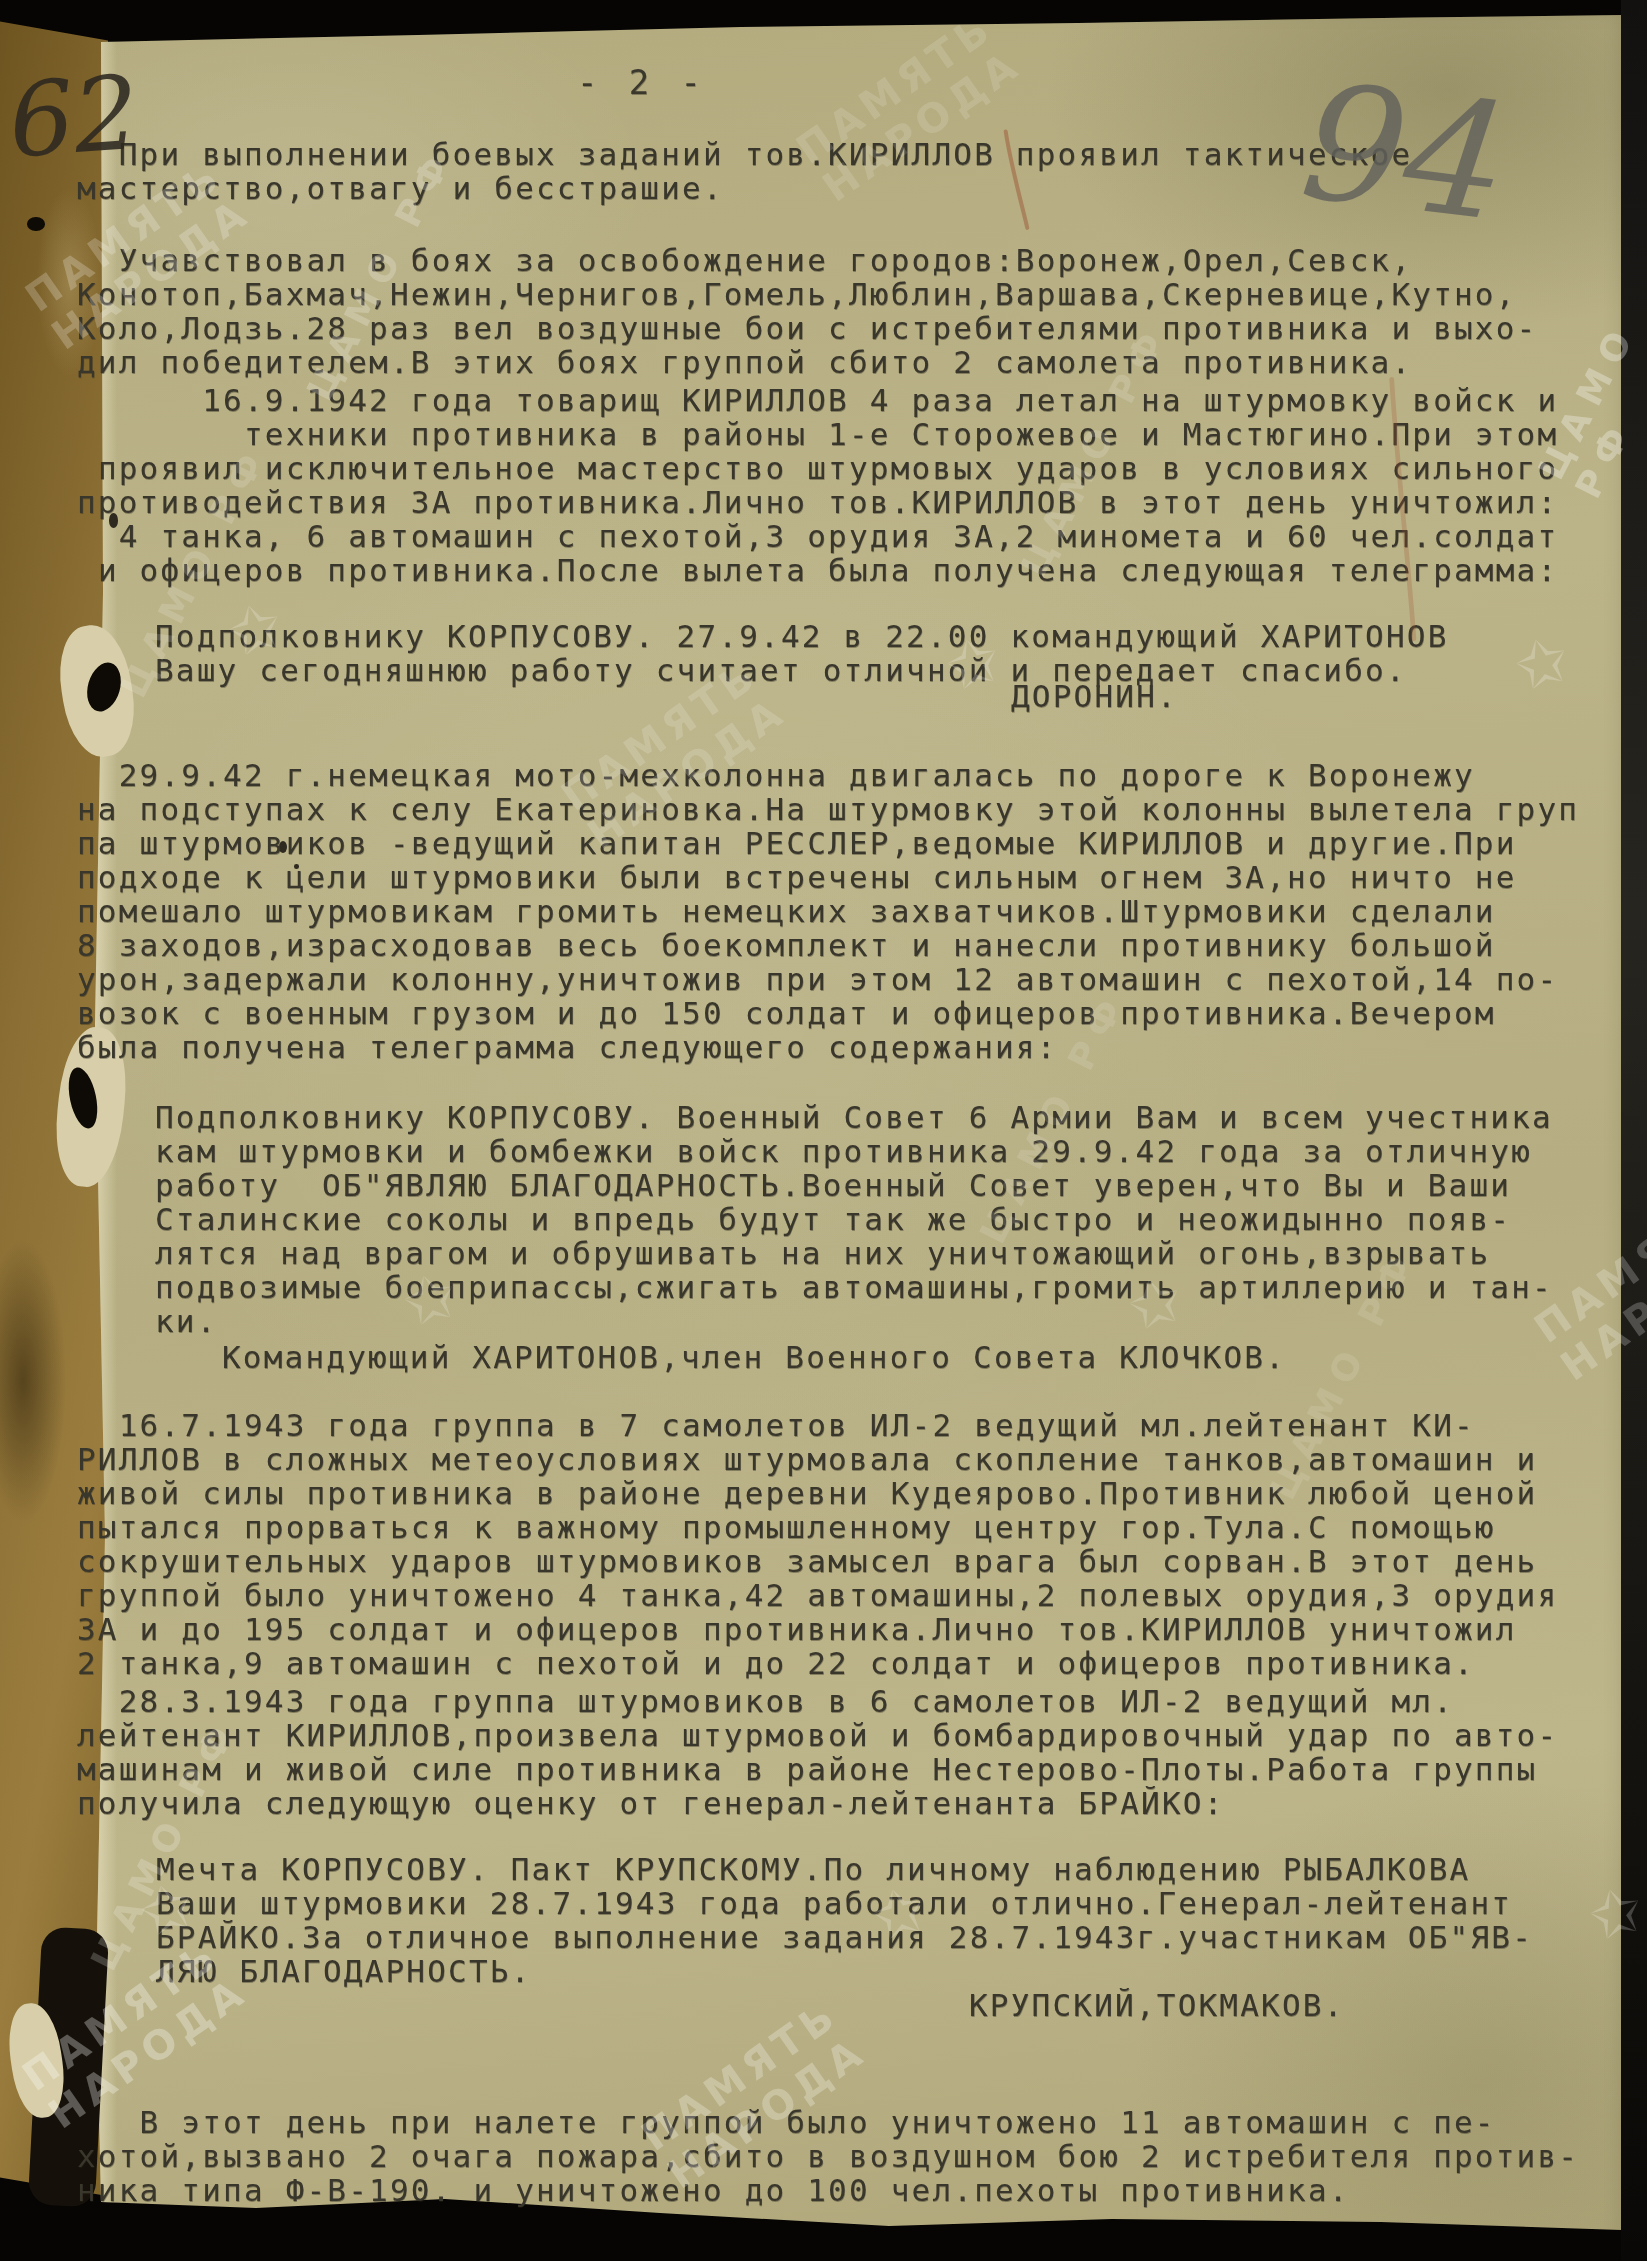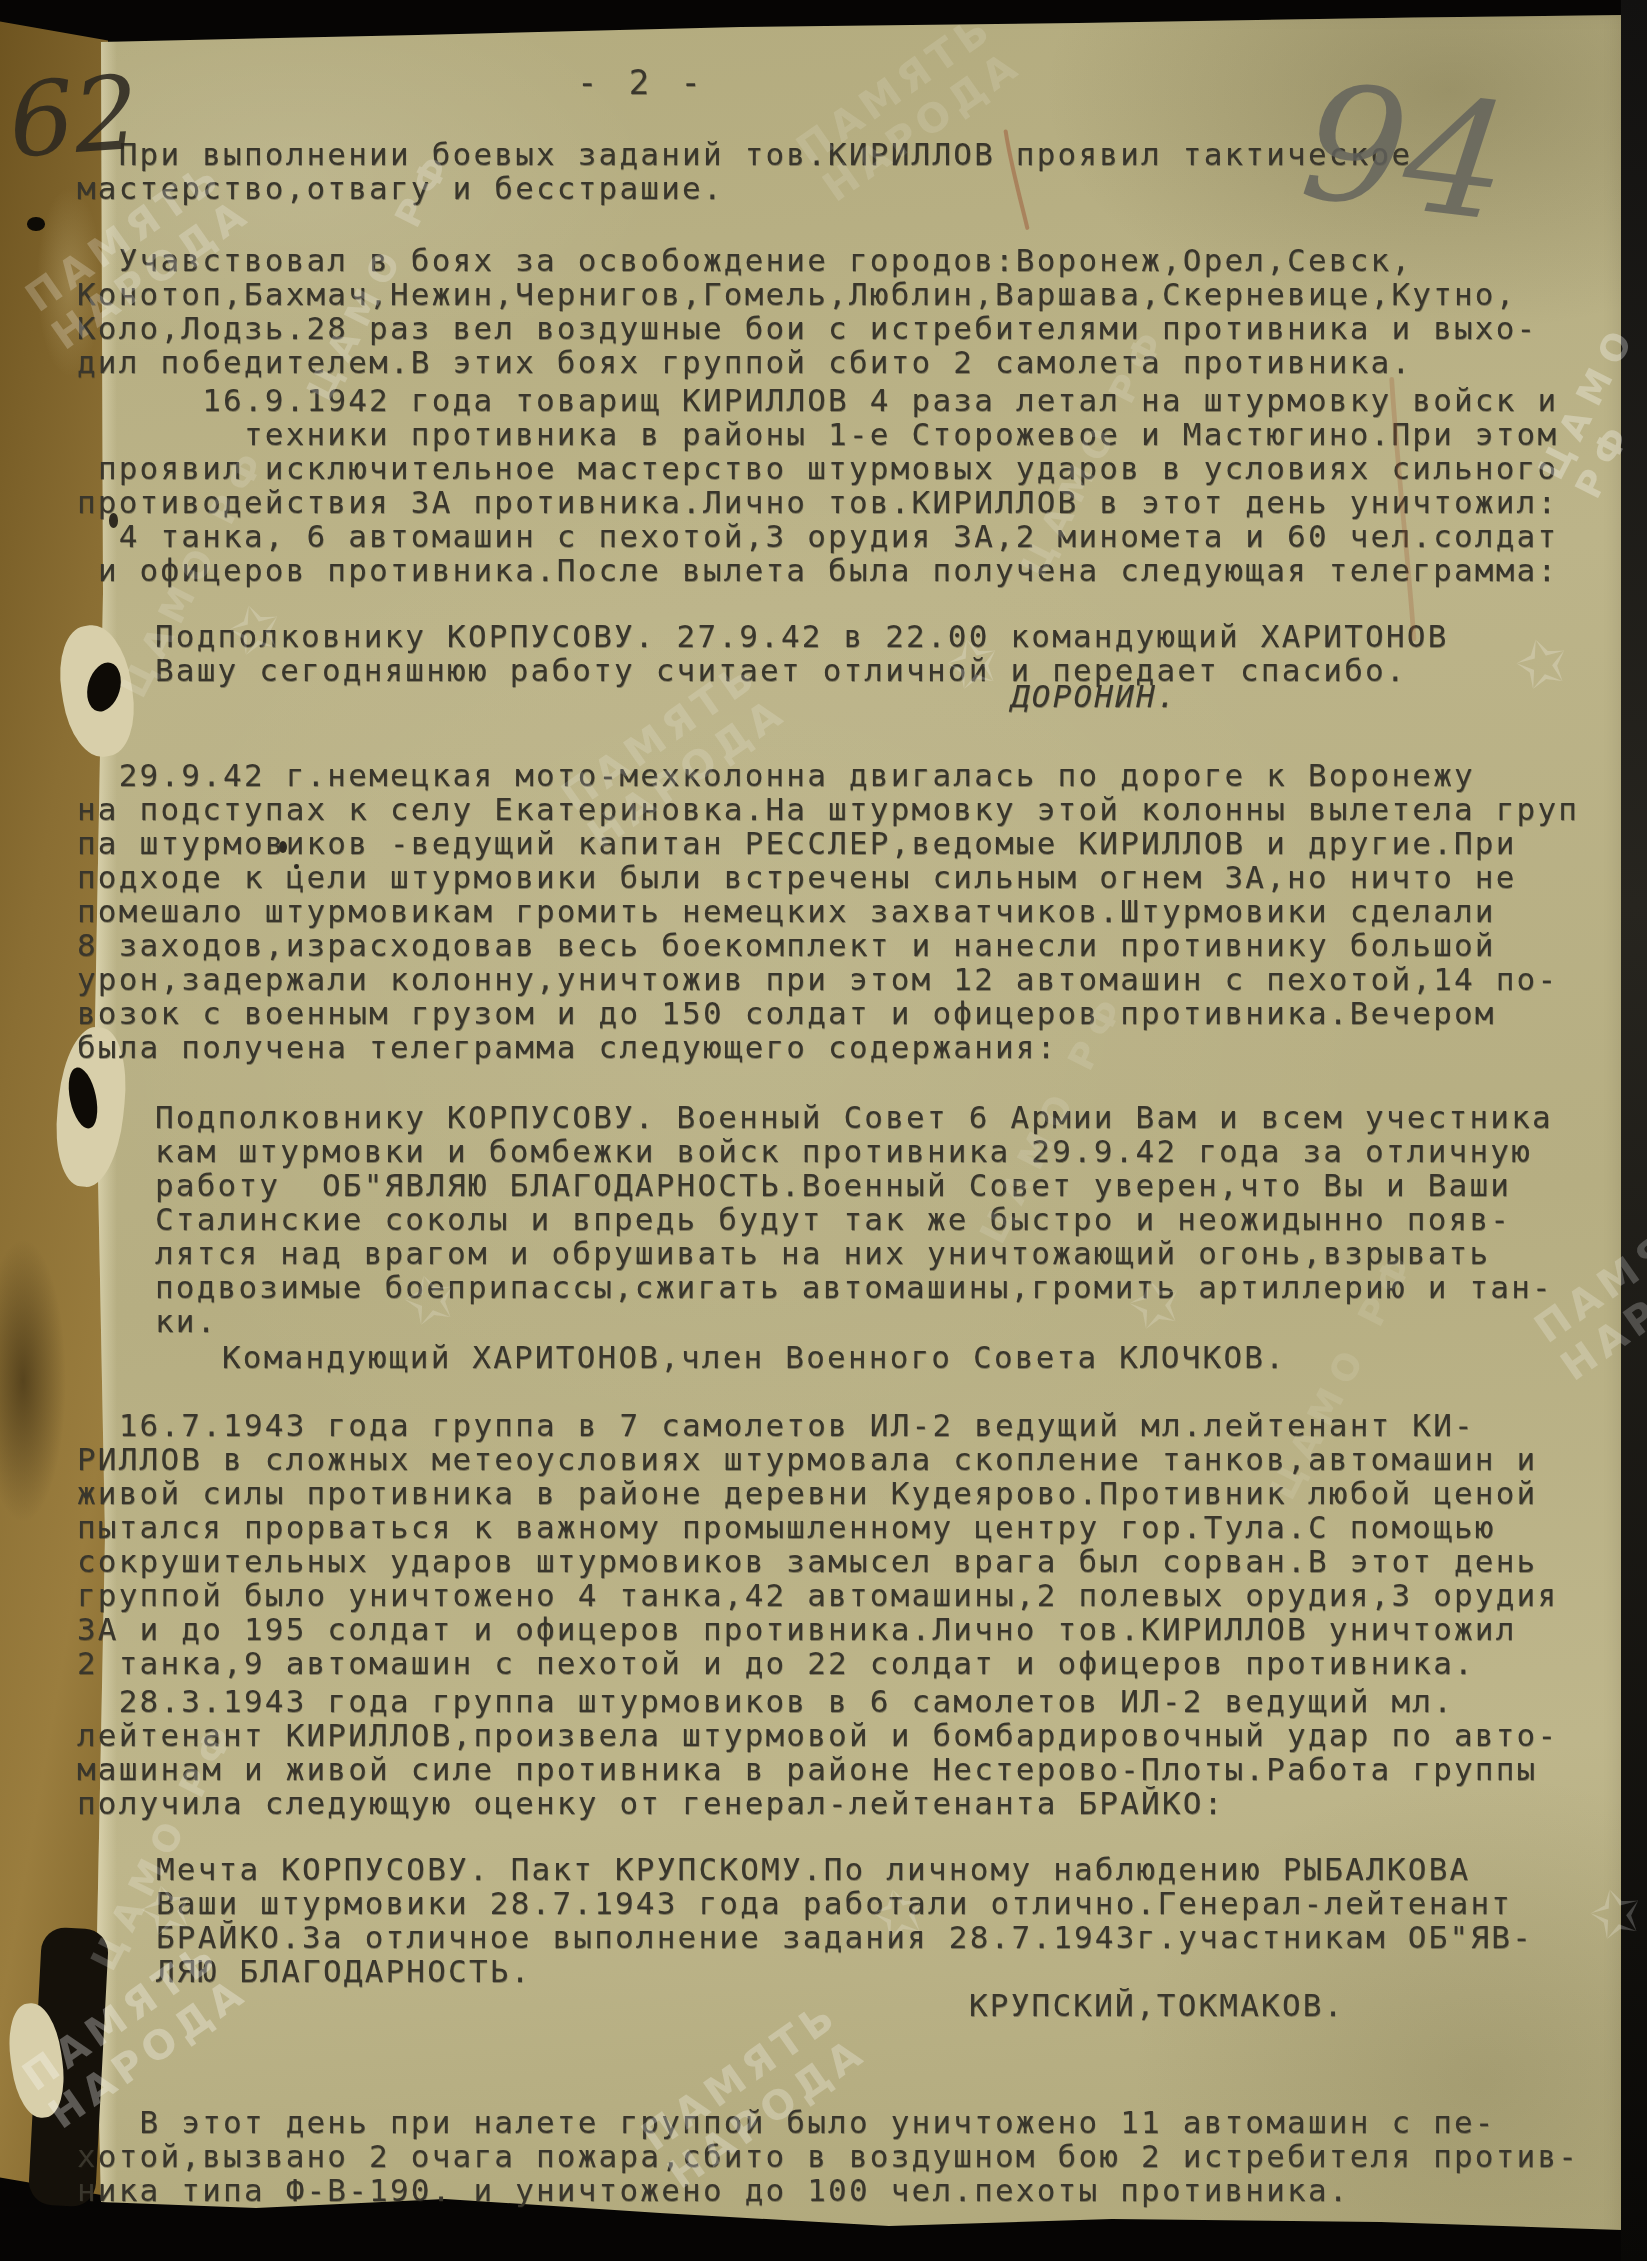--- a/index.html
+++ b/index.html
@@ -80,21 +80,21 @@
 Коло,Лодзь.28 раз вел воздушные бои с истребителями противника и выхо-
 дил победителем.В этих боях группой сбито 2 самолета противника.</div>
   <div class="blk" style="left:77px;top:383px;text-align:right;">  16.9.1942 года товарищ КИРИЛЛОВ 4 раза летал на штурмовку войск и
   техники противника в районы 1-е Сторожевое и Мастюгино.При этом
 проявил исключительное мастерство штурмовых ударов в условиях сильного
 противодействия ЗА противника.Лично тов.КИРИЛЛОВ в этот день уничтожил:
 4 танка, 6 автомашин с пехотой,3 орудия ЗА,2 миномета и 60 чел.солдат
 и офицеров противника.После вылета была получена следующая телеграмма:</div>
   <div class="blk" style="left:155px;top:619px;">Подполковнику КОРПУСОВУ. 27.9.42 в 22.00 командующий ХАРИТОНОВ
 Вашу сегодняшнюю работу считает отличной и передает спасибо.</div>
-  <div class="blk" style="left:1011px;top:679px;font-style:italic;">ДОРОНИН.</div>
+  <div class="blk" style="left:1011px;top:679px;">ДОРОНИН.</div>
   <div class="blk" style="left:77px;top:758px;">  29.9.42 г.немецкая мото-мехколонна двигалась по дороге к Воронежу
 на подступах к селу Екатериновка.На штурмовку этой колонны вылетела груп
 па штурмовиков -ведущий капитан РЕССЛЕР,ведомые КИРИЛЛОВ и другие.При
 подходе к цели штурмовики были встречены сильным огнем ЗА,но ничто не
 помешало штурмовикам громить немецких захватчиков.Штурмовики сделали
 8 заходов,израсходовав весь боекомплект и нанесли противнику большой
 урон,задержали колонну,уничтожив при этом 12 автомашин с пехотой,14 по-
 возок с военным грузом и до 150 солдат и офицеров противника.Вечером
 была получена телеграмма следующего содержания:</div>
   <div class="blk" style="left:155px;top:1100px;">Подполковнику КОРПУСОВУ. Военный Совет 6 Армии Вам и всем учестника

